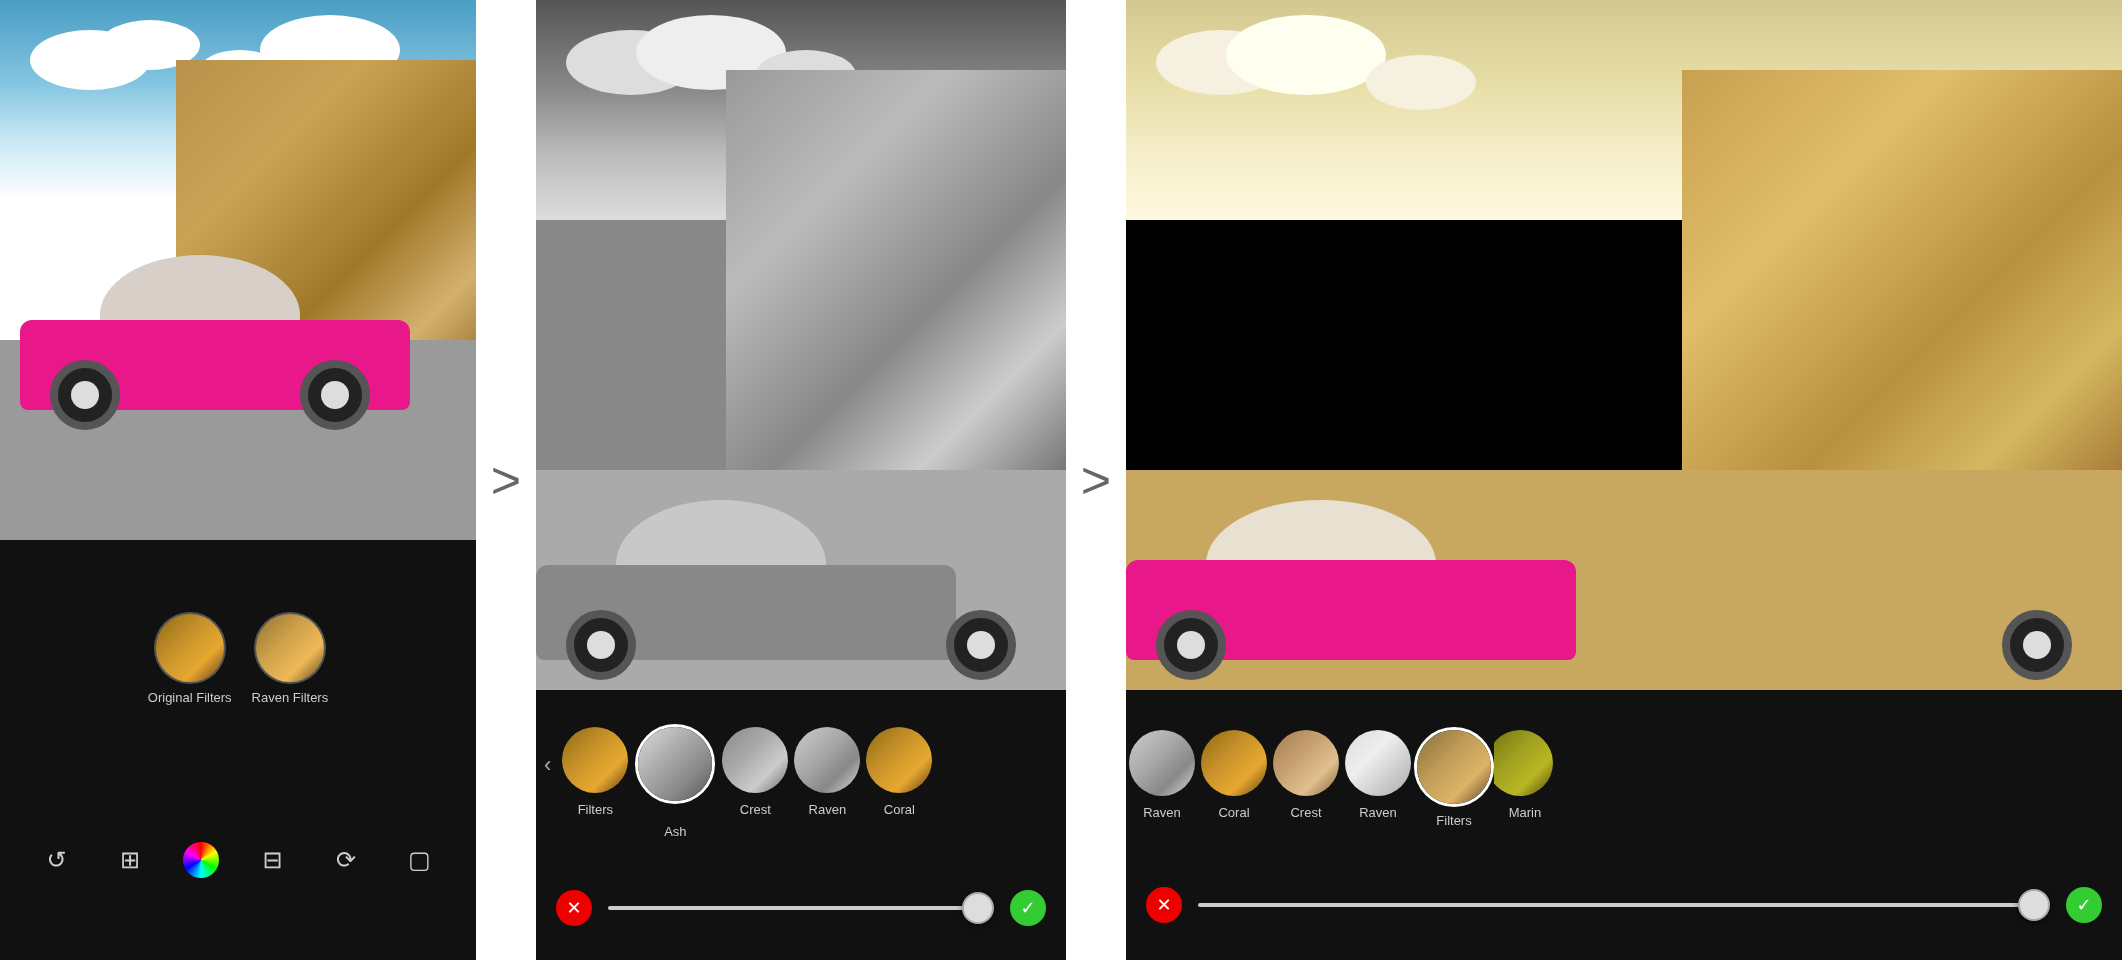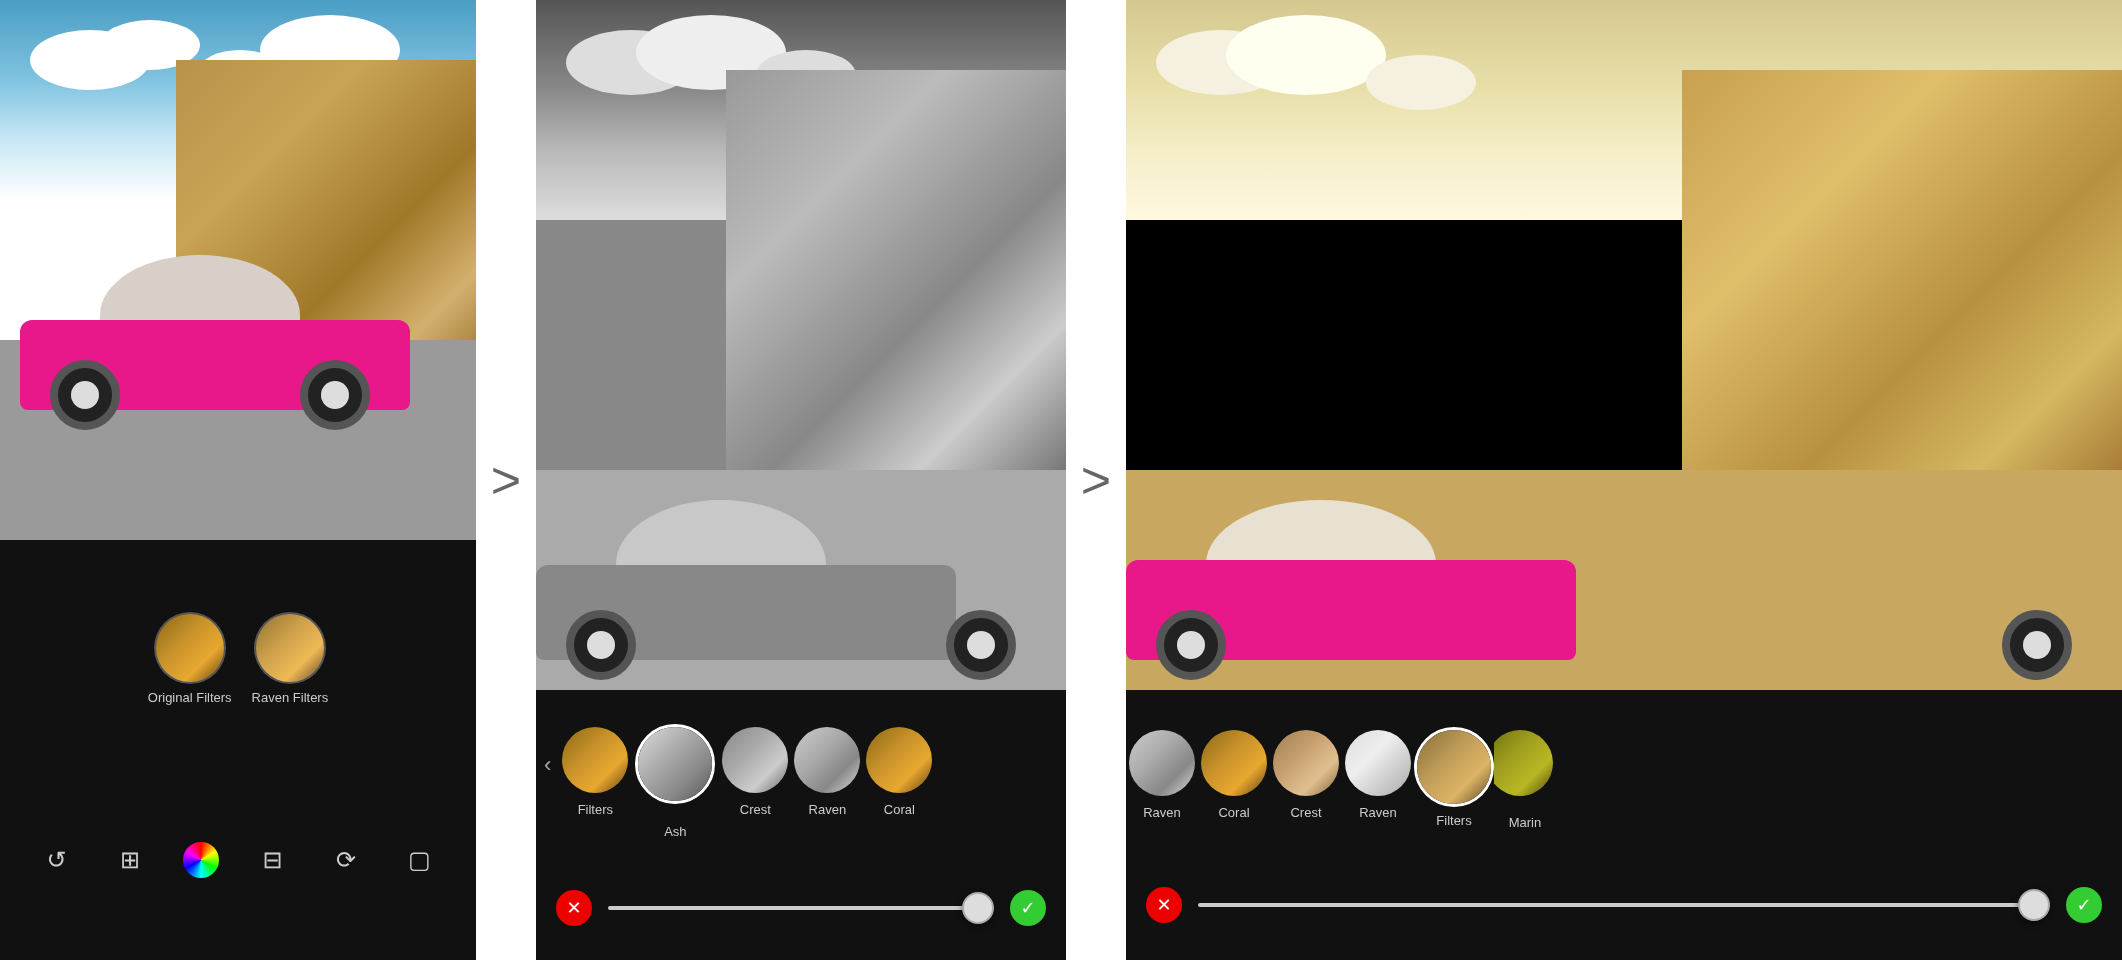--- a/index.html
+++ b/index.html
@@ -345,21 +345,21 @@
       width: 100%;
       height: 100%;
       background: linear-gradient(135deg, #ddd 0%, #aaa 40%, #888 70%, #555 100%);
     }
 
     .partial-filter {
       min-width: 40px;
       display: flex;
       flex-direction: column;
       align-items: center;
-      gap: 16px;
+      gap: 6px;
       overflow: hidden;
     }
     .partial-filter .f-circle {
       width: 72px;
       height: 72px;
       border-radius: 50%;
       overflow: hidden;
       border: 3px solid transparent;
       margin-left: -20px;
     }

